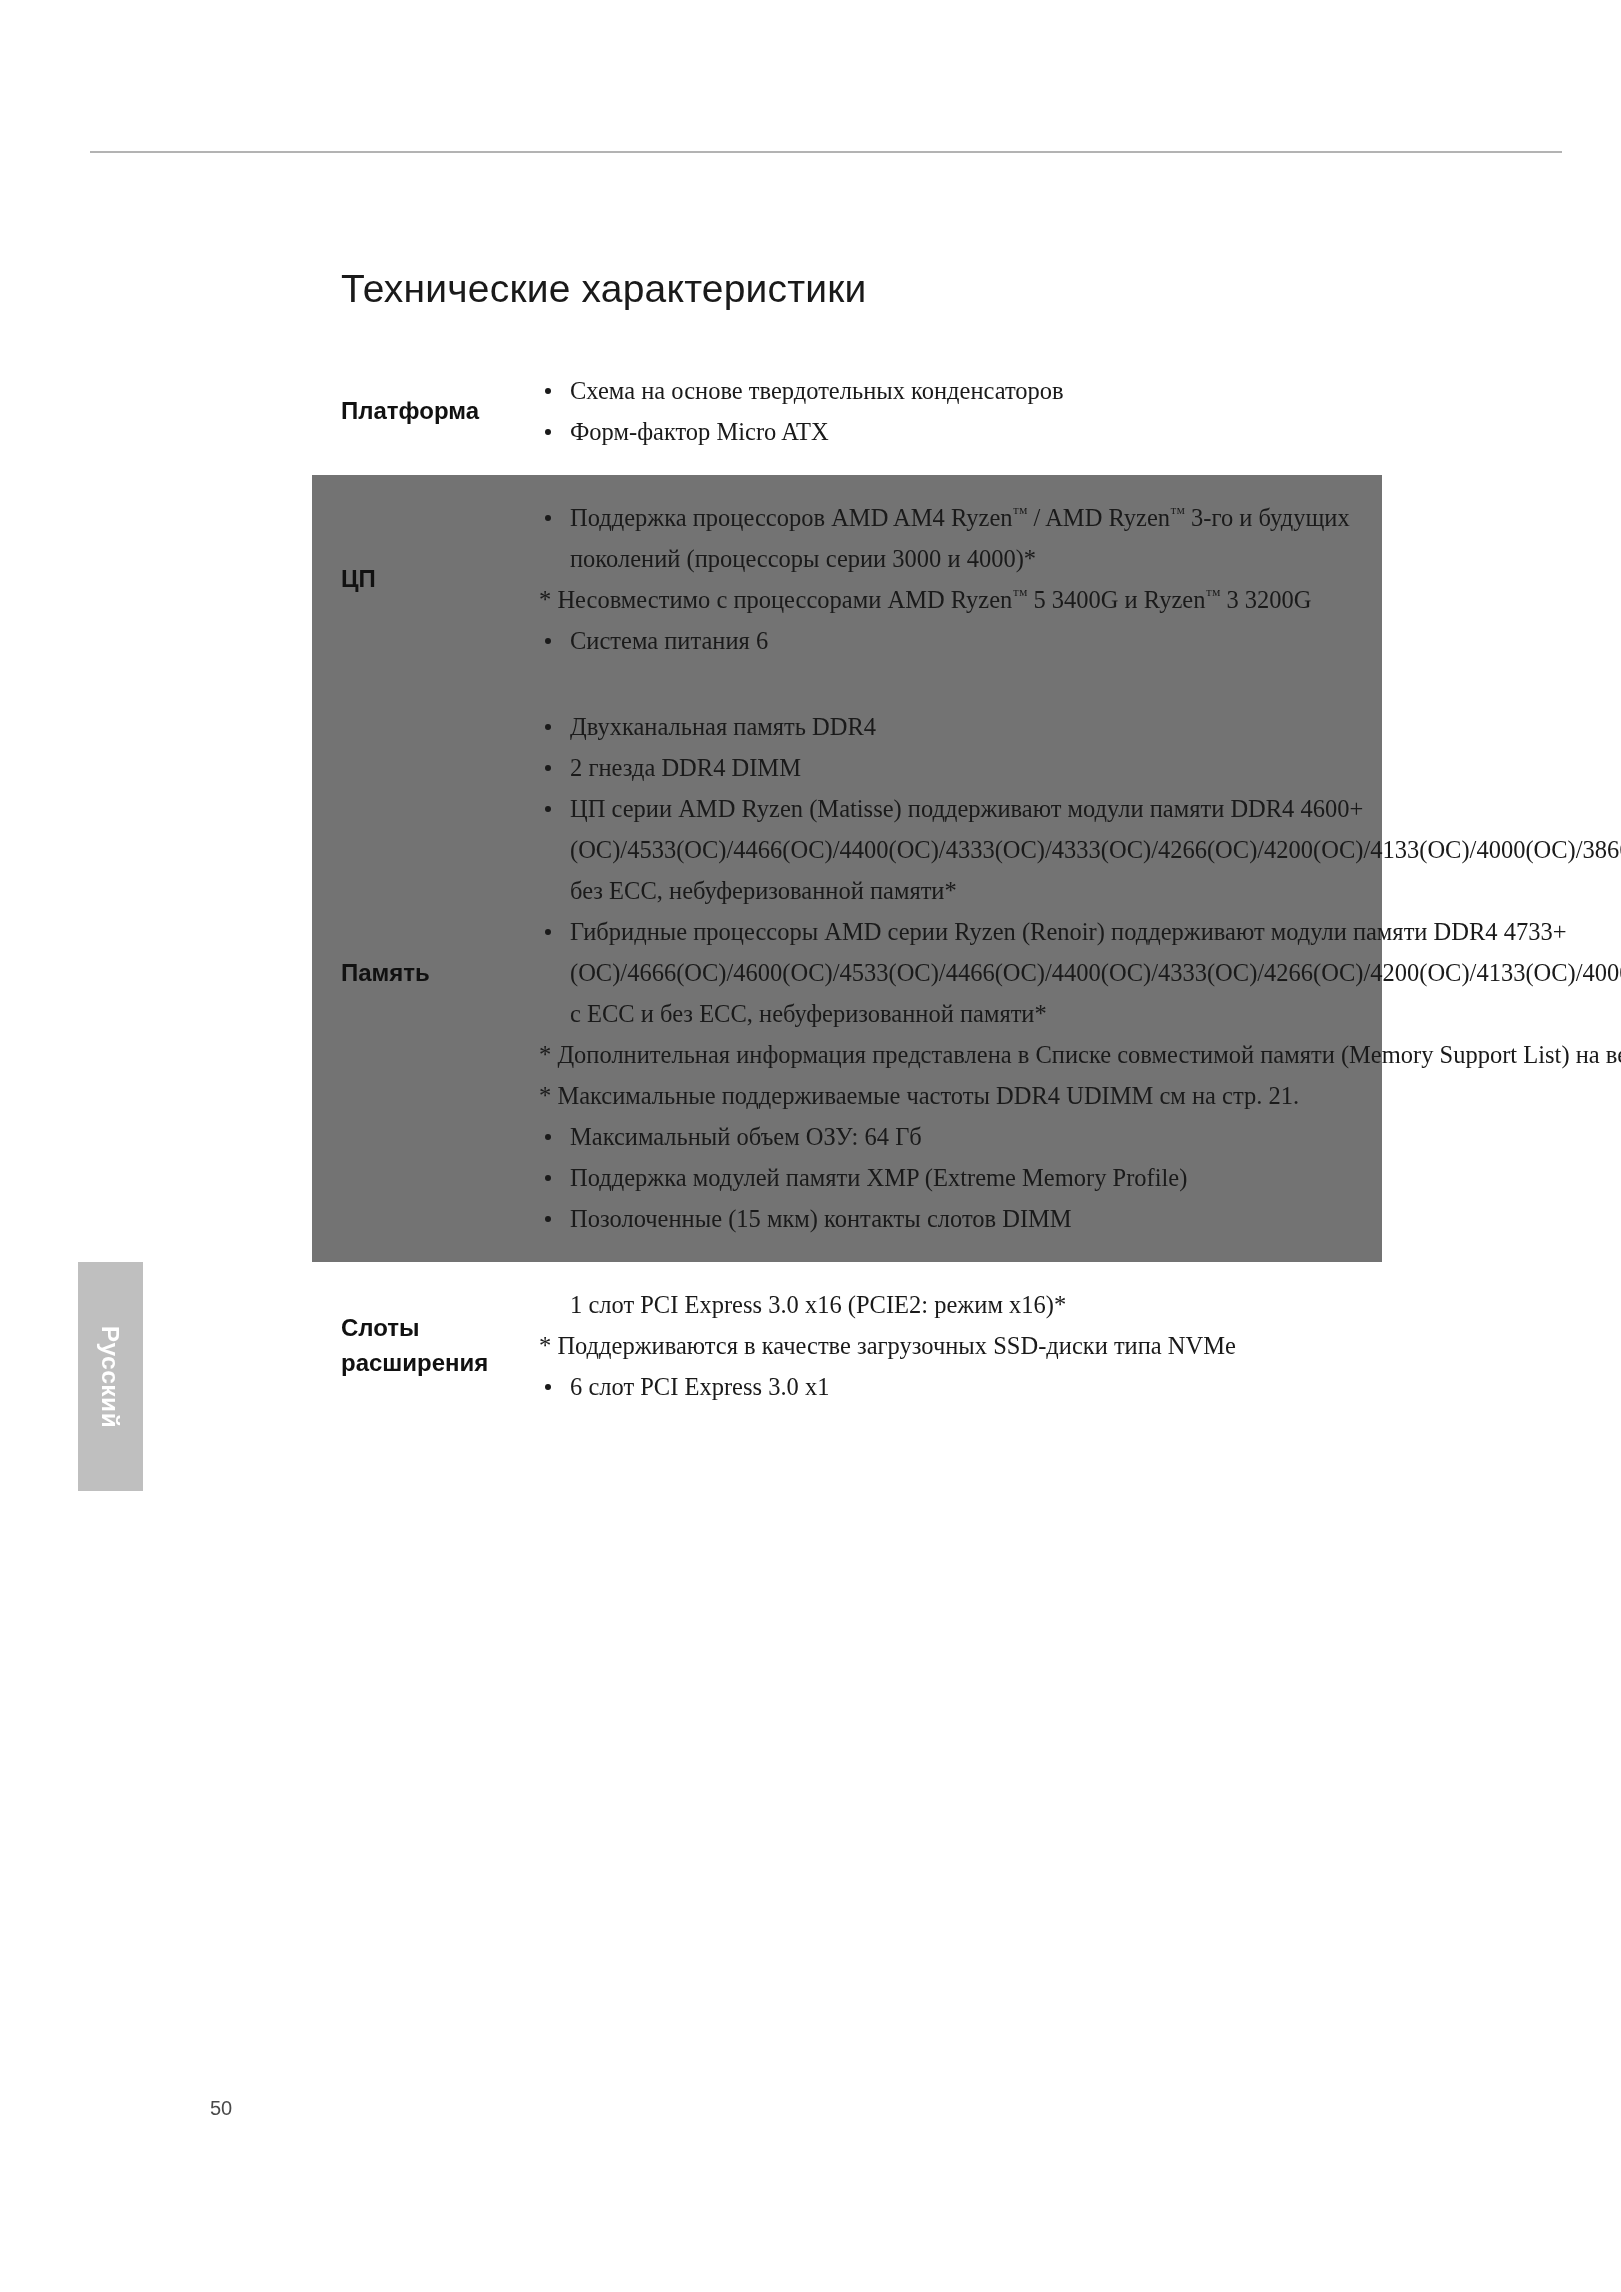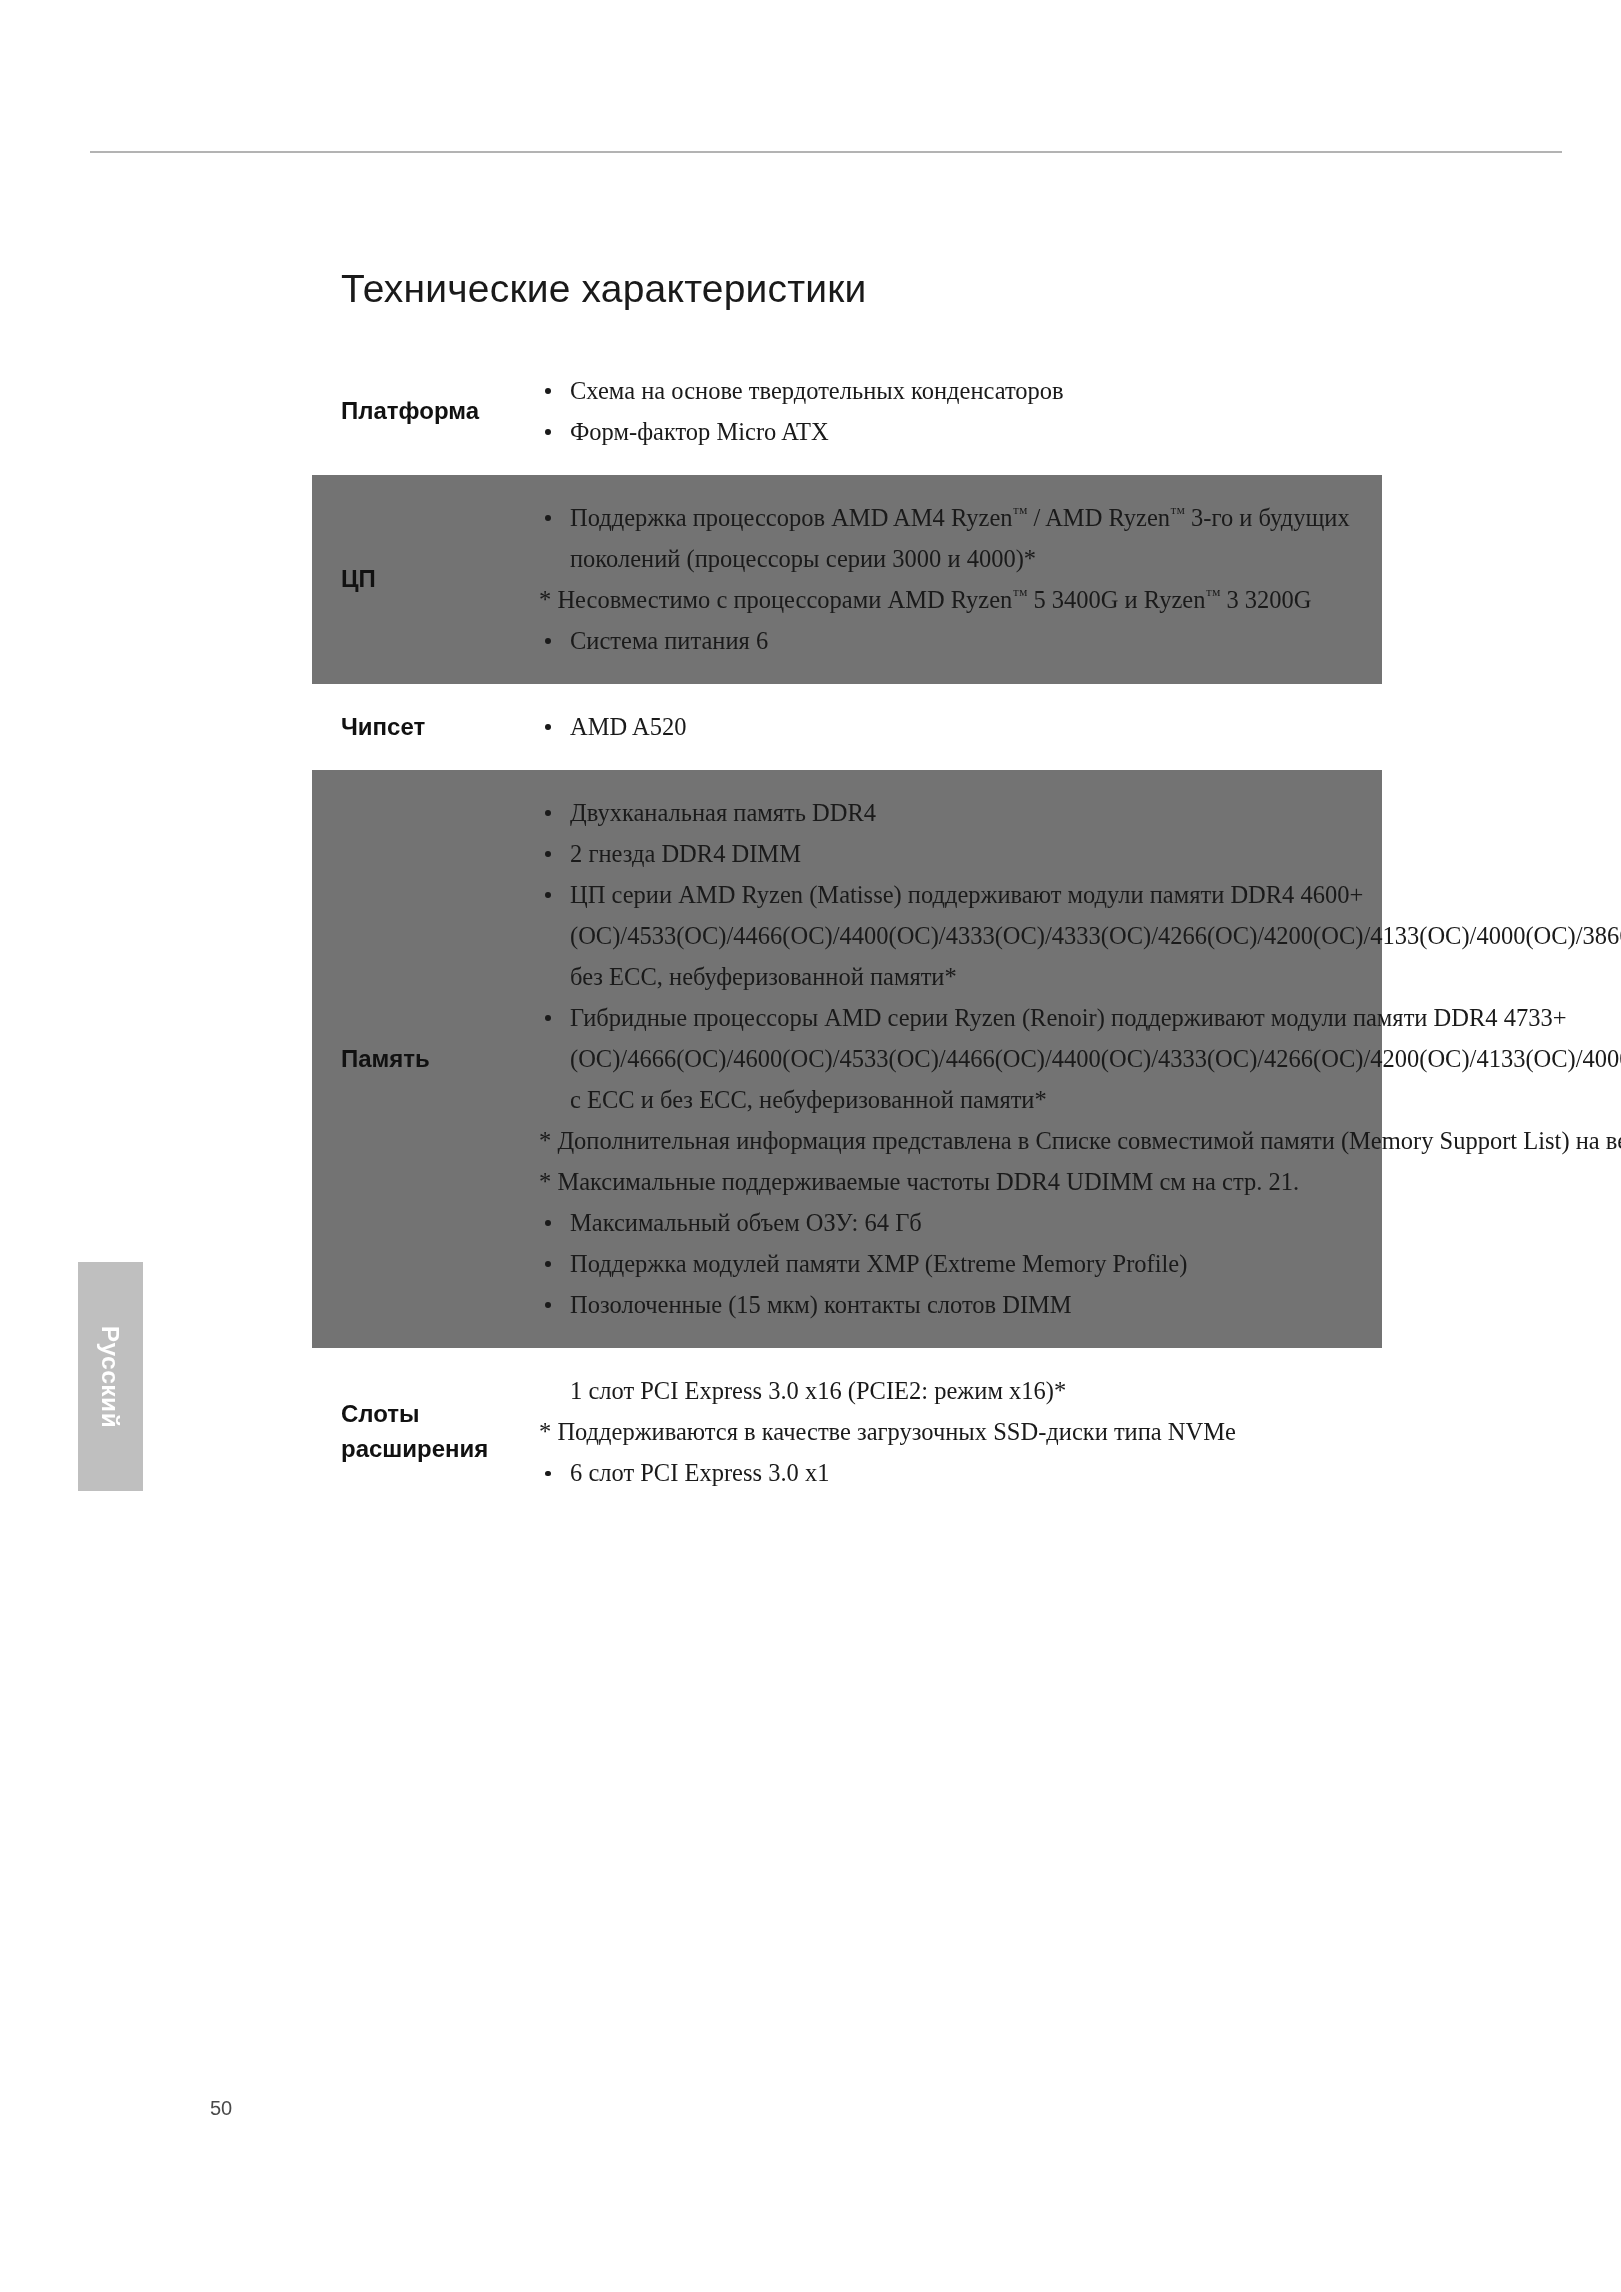--- a/index.html
+++ b/index.html
@@ -179,30 +179,20 @@
             <span class="lbl-line">ЦП</span>
           </div>
           <div class="spec-body">
             <ul class="bullets">
               <li class="bullet">Поддержка процессоров AMD AM4 Ryzen<sup class="tm">™</sup> / AMD Ryzen<sup class="tm">™</sup> 3-го и будущих поколений (процессоры серии 3000 и 4000)*</li>
               <li class="note">* Несовместимо с процессорами AMD Ryzen<sup class="tm">™</sup> 5 3400G и Ryzen<sup class="tm">™</sup> 3 3200G</li>
               <li class="bullet">Система питания 6</li>
             </ul>
           </div>
         </div>
-        <div class="spec-row">
-          <div class="spec-label">
-            <span class="lbl-line">Чипсет</span>
-          </div>
-          <div class="spec-body">
-            <ul class="bullets">
-              <li class="bullet">AMD A520</li>
-            </ul>
-          </div>
-        </div>
         <div class="spec-row shaded">
           <div class="spec-label">
             <span class="lbl-line">Память</span>
           </div>
           <div class="spec-body">
             <ul class="bullets">
               <li class="bullet">Двухканальная память DDR4</li>
               <li class="bullet">2 гнезда DDR4 DIMM</li>
               <li class="bullet">ЦП серии AMD Ryzen (Matisse) поддерживают модули памяти DDR4 4600+(OC)/4533(OC)/4466(OC)/4400(OC)/4333(OC)/4333(OC)/4266(OC)/4200(OC)/4133(OC)/4000(OC)/3866(OC)/3800(OC)/3733(OC)/3600(OC)/3466(OC)/3200/2933/2667/2400/2133 с ECC и без ECC, небуферизованной памяти*</li>
               <li class="bullet">Гибридные процессоры AMD серии Ryzen (Renoir) поддерживают модули памяти DDR4 4733+(OC)/4666(OC)/4600(OC)/4533(OC)/4466(OC)/4400(OC)/4333(OC)/4266(OC)/4200(OC)/4133(OC)/4000(OC)/3866(OC)/3800(OC)/3733(OC)/3600(OC)/3466(OC)/3200/2933/2667/2400/2133 с ECC и без ECC, небуферизованной памяти*</li>

